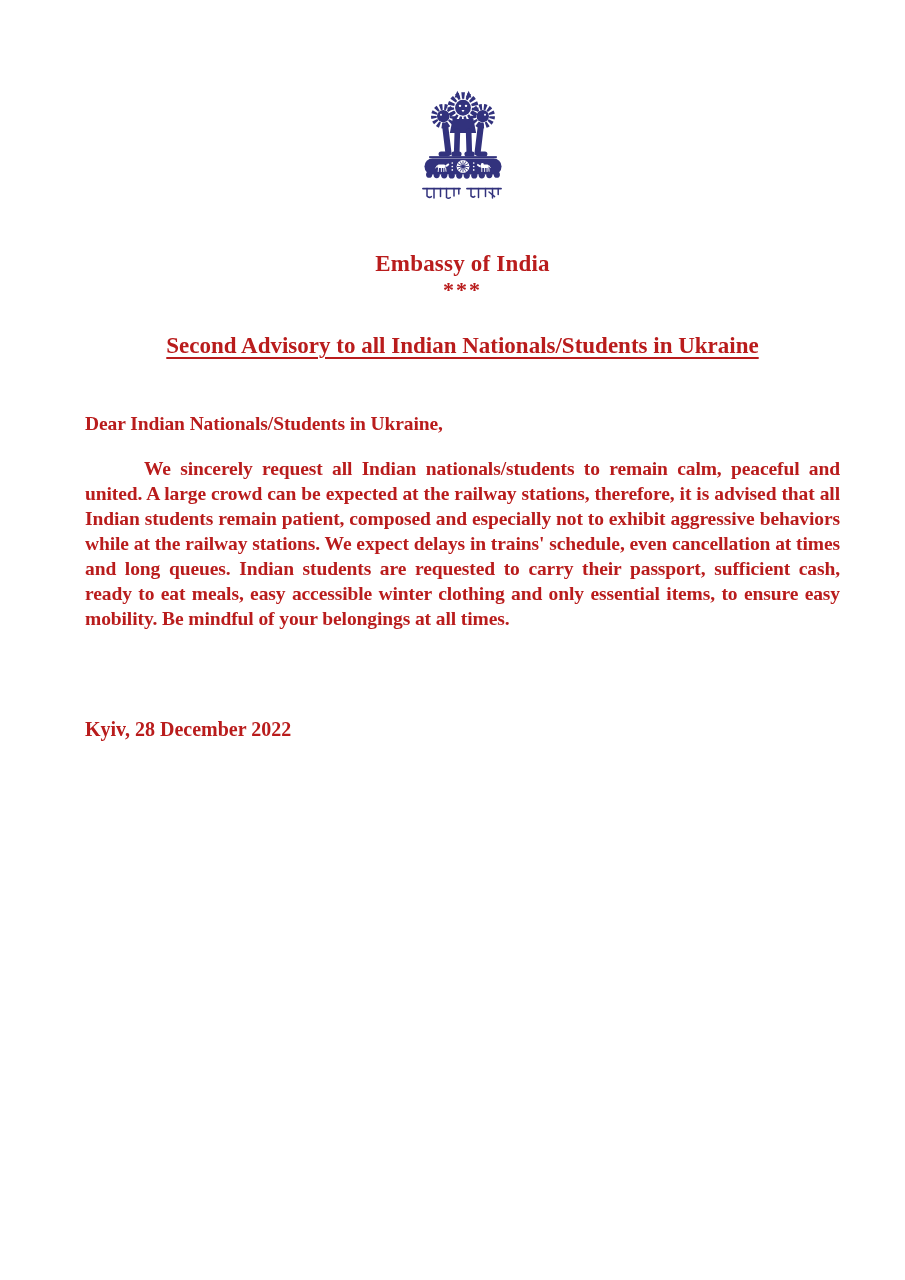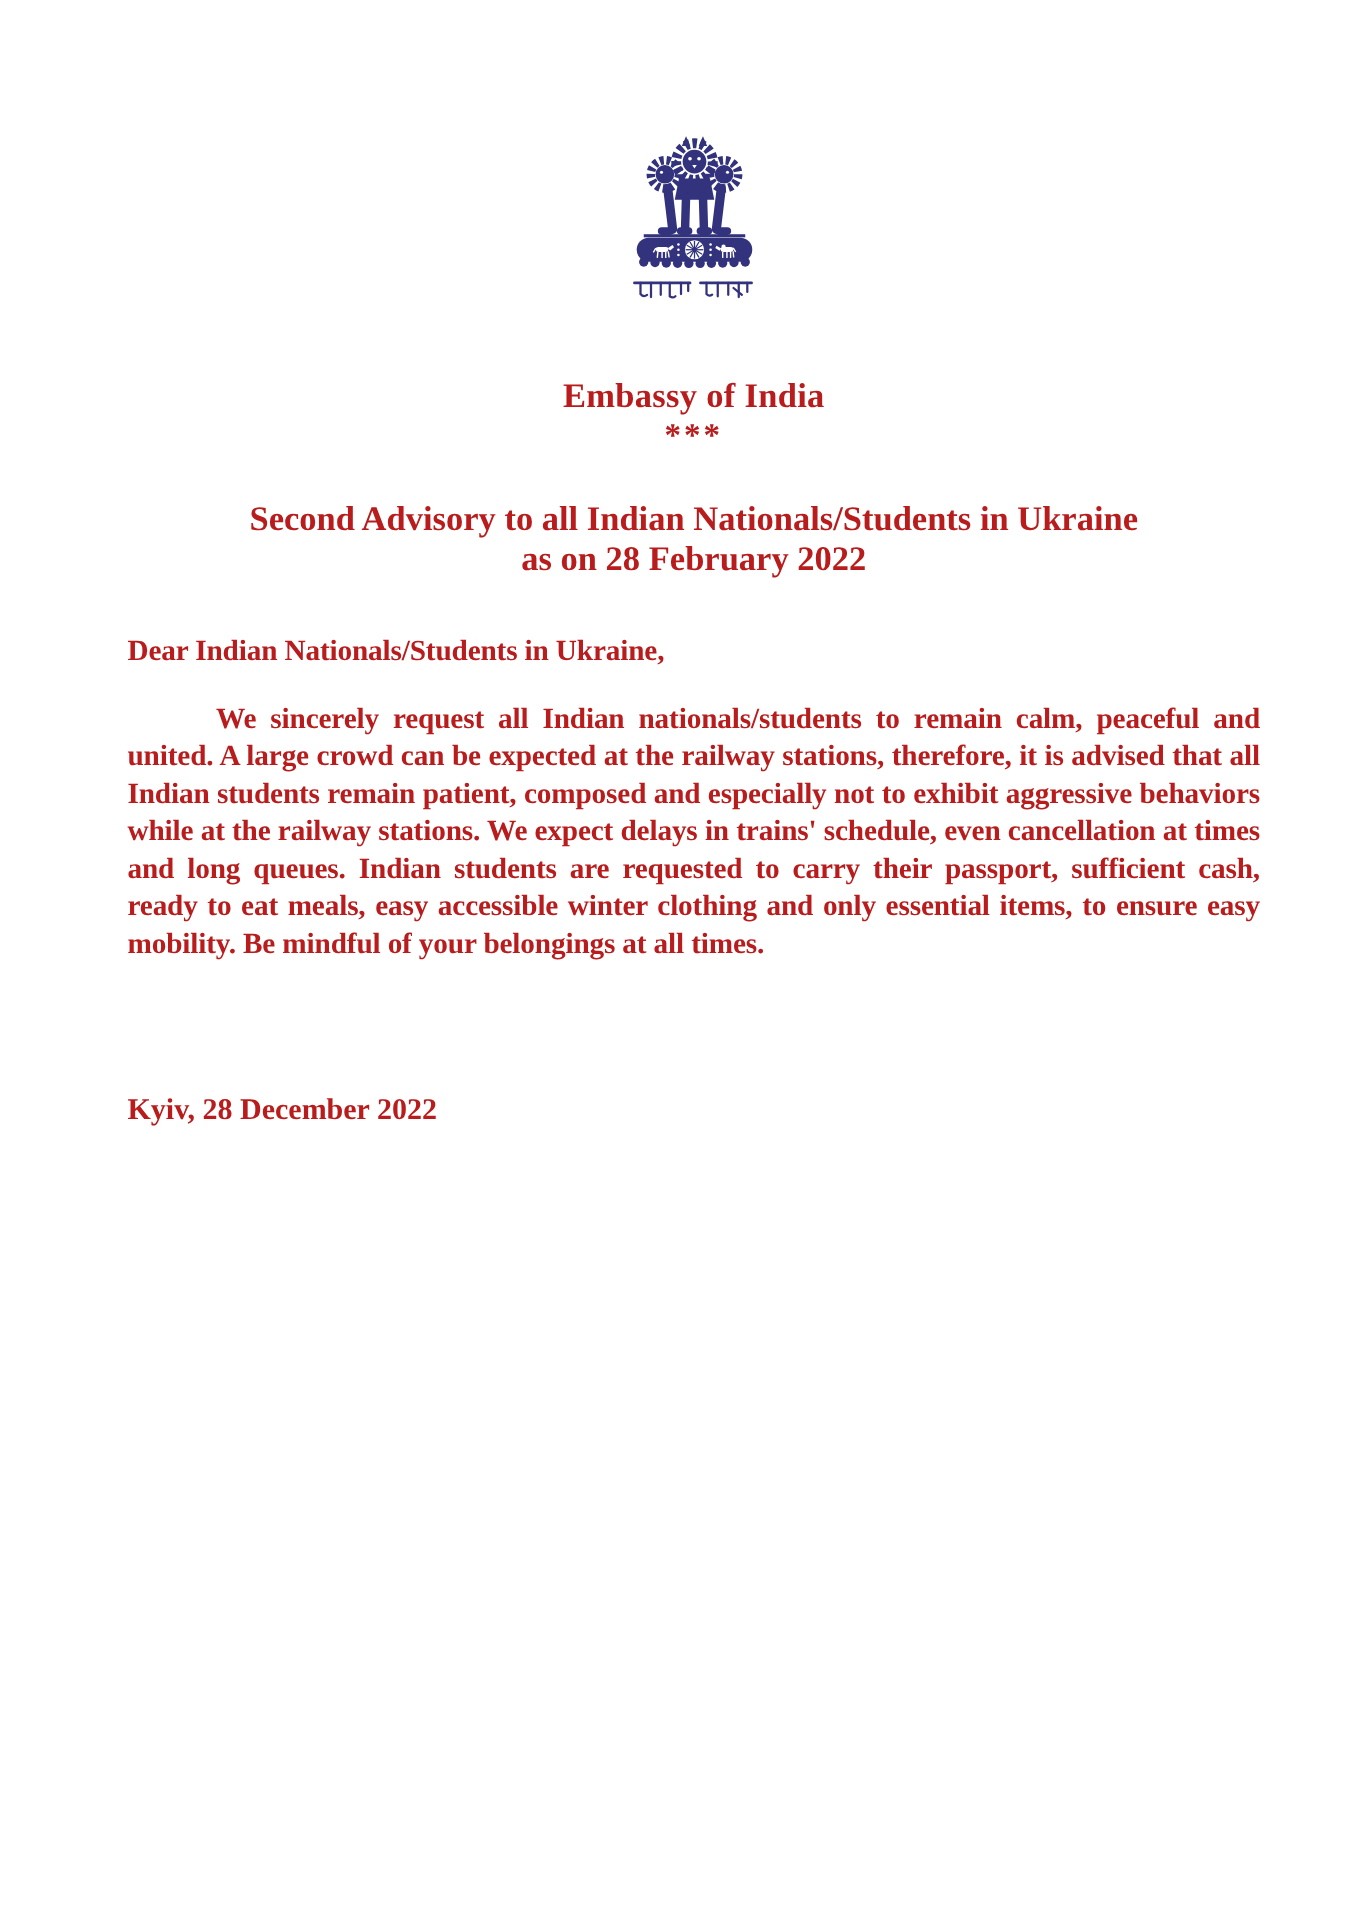--- a/index.html
+++ b/index.html
@@ -18,25 +18,26 @@
   }
   .centered { text-align: center; }
   .emblem-wrap { text-align: center; margin-bottom: 46px; }
   .emblem-wrap svg { display: inline-block; vertical-align: top; }
   .motto-row { margin-top: 4px; }
   .org-name { font-size: 23px; line-height: 28px; letter-spacing: 0.2px; }
   .city-name { font-size: 23px; line-height: 27px; }
   .stars { font-size: 22px; line-height: 18px; letter-spacing: 2px; margin-top: 3px; }
   .title-block { margin-top: 33px; font-size: 23px; line-height: 27px; }
   .title-line {
+    text-decoration: underline;
     text-decoration-thickness: 2px;
     text-underline-offset: 4px;
   }
   .salutation {
-    margin-top: 36px;
+    margin-top: 52px;
     font-size: 19.5px;
     line-height: 25px;
     letter-spacing: -0.1px;
   }
   .para {
     margin: 20px 0 0 0;
     font-size: 19.5px;
     line-height: 25px;
     text-align: justify;
     text-indent: 59px;
@@ -176,21 +177,20 @@
         </g>
       </svg>
     </div>
   </div>
 
   <div class="centered org-name">Embassy of India</div>
   <div class="centered stars">***</div>
 
   <div class="centered title-block">
     <div><span class="title-line">Second Advisory to all Indian Nationals/Students in Ukraine</span></div>
-    <div><span class="title-line">as on 28 February 2022</span></div>
   </div>
 
   <div class="salutation">Dear Indian Nationals/Students in Ukraine,</div>
 
   <p class="para">We sincerely request all Indian nationals/students to remain calm, peaceful and united. A large crowd can be expected at the railway stations, therefore, it is advised that all Indian students remain patient, composed and especially not to exhibit aggressive behaviors while at the railway stations. We expect delays in trains' schedule, even cancellation at times and long queues. Indian students are requested to carry their passport, sufficient cash, ready to eat meals, easy accessible winter clothing and only essential items, to ensure easy mobility.  Be mindful of your belongings at all times.</p>
 
   <div class="signoff">Kyiv, 28 December 2022</div>
 
 </div>
 

